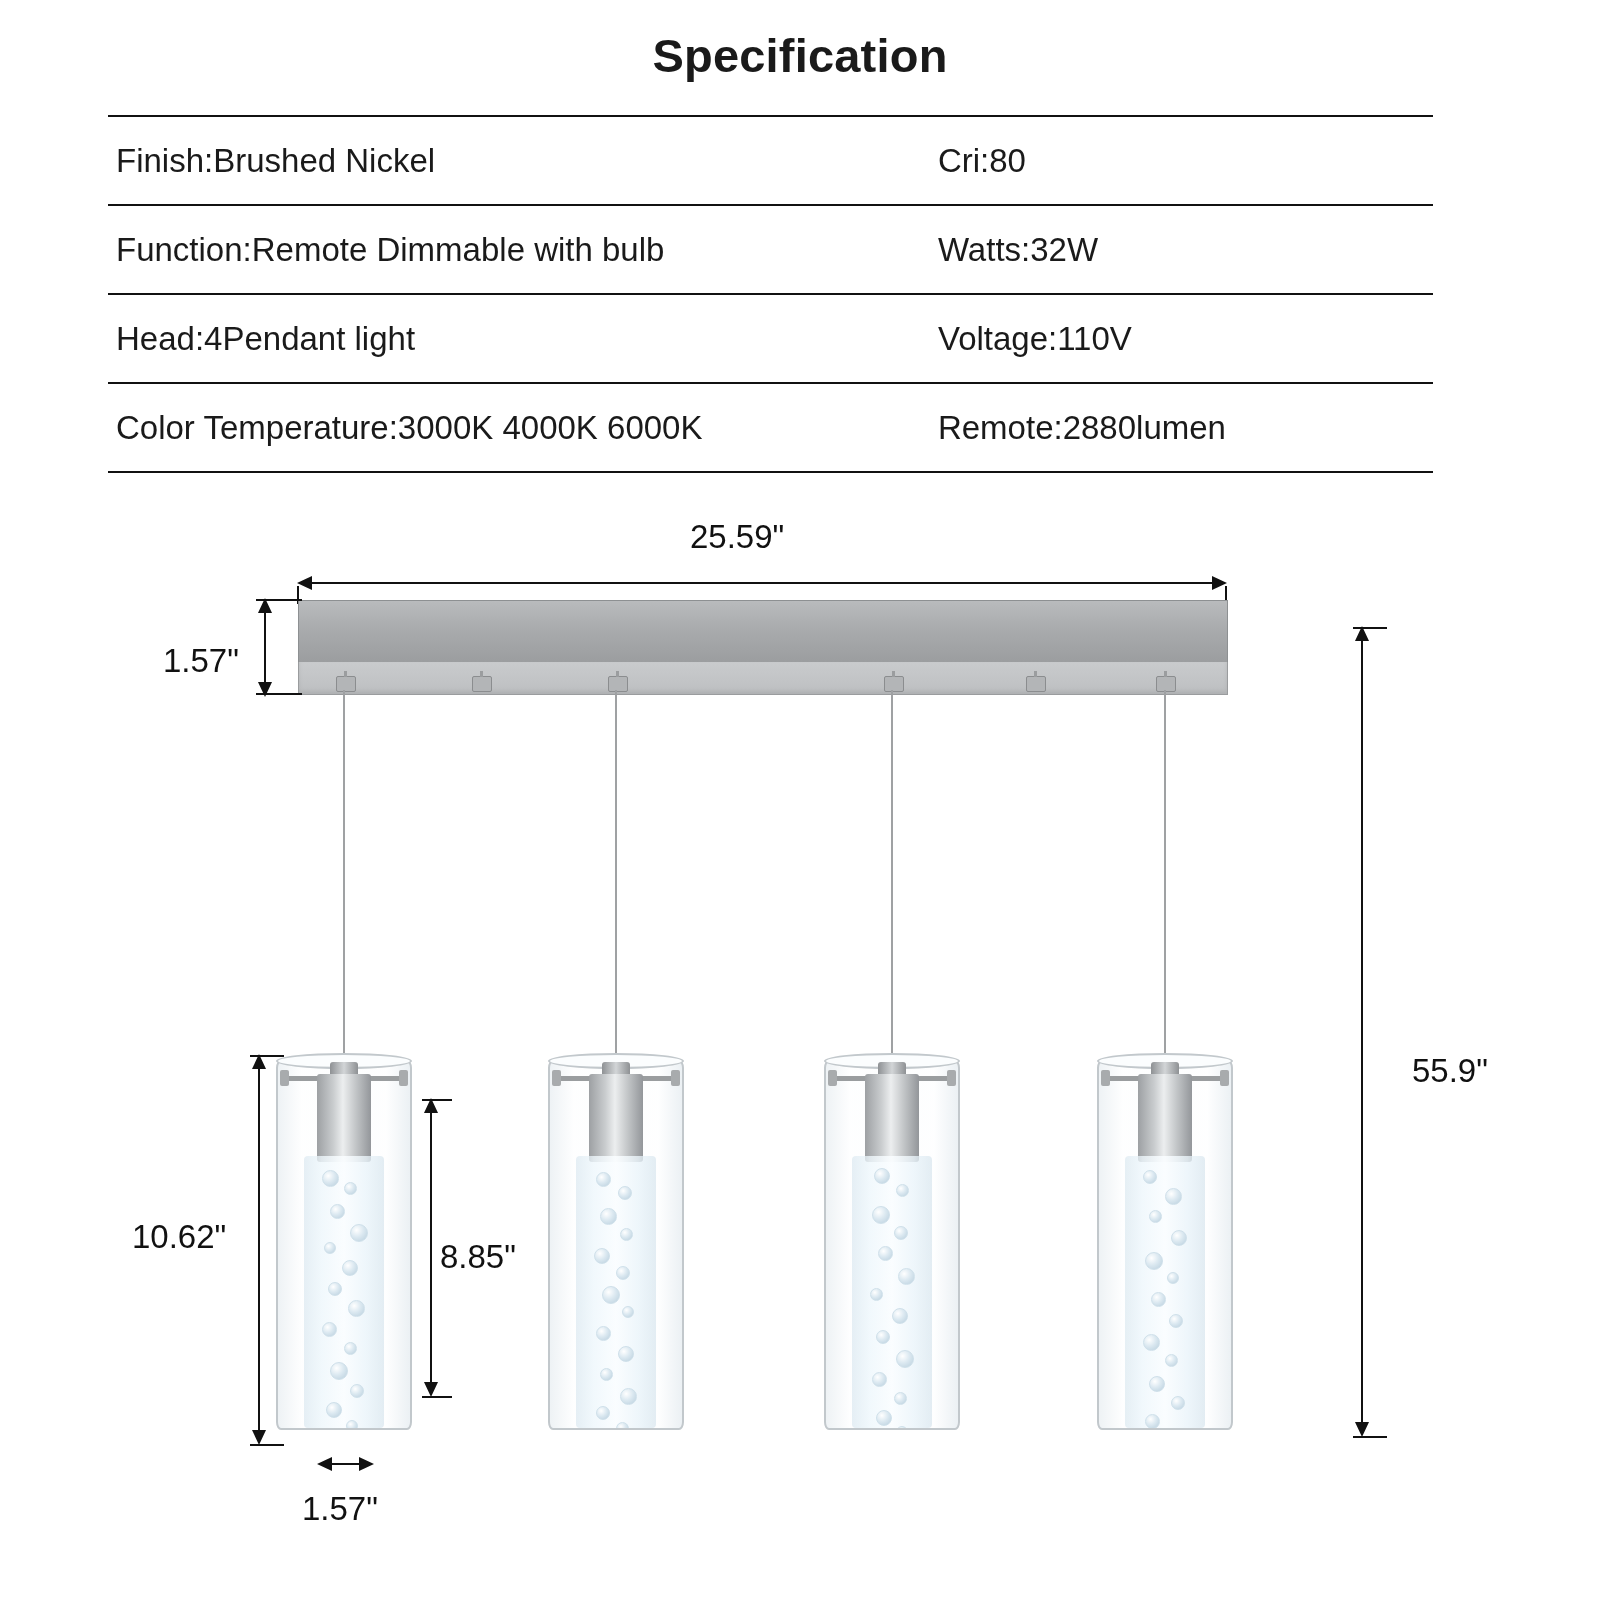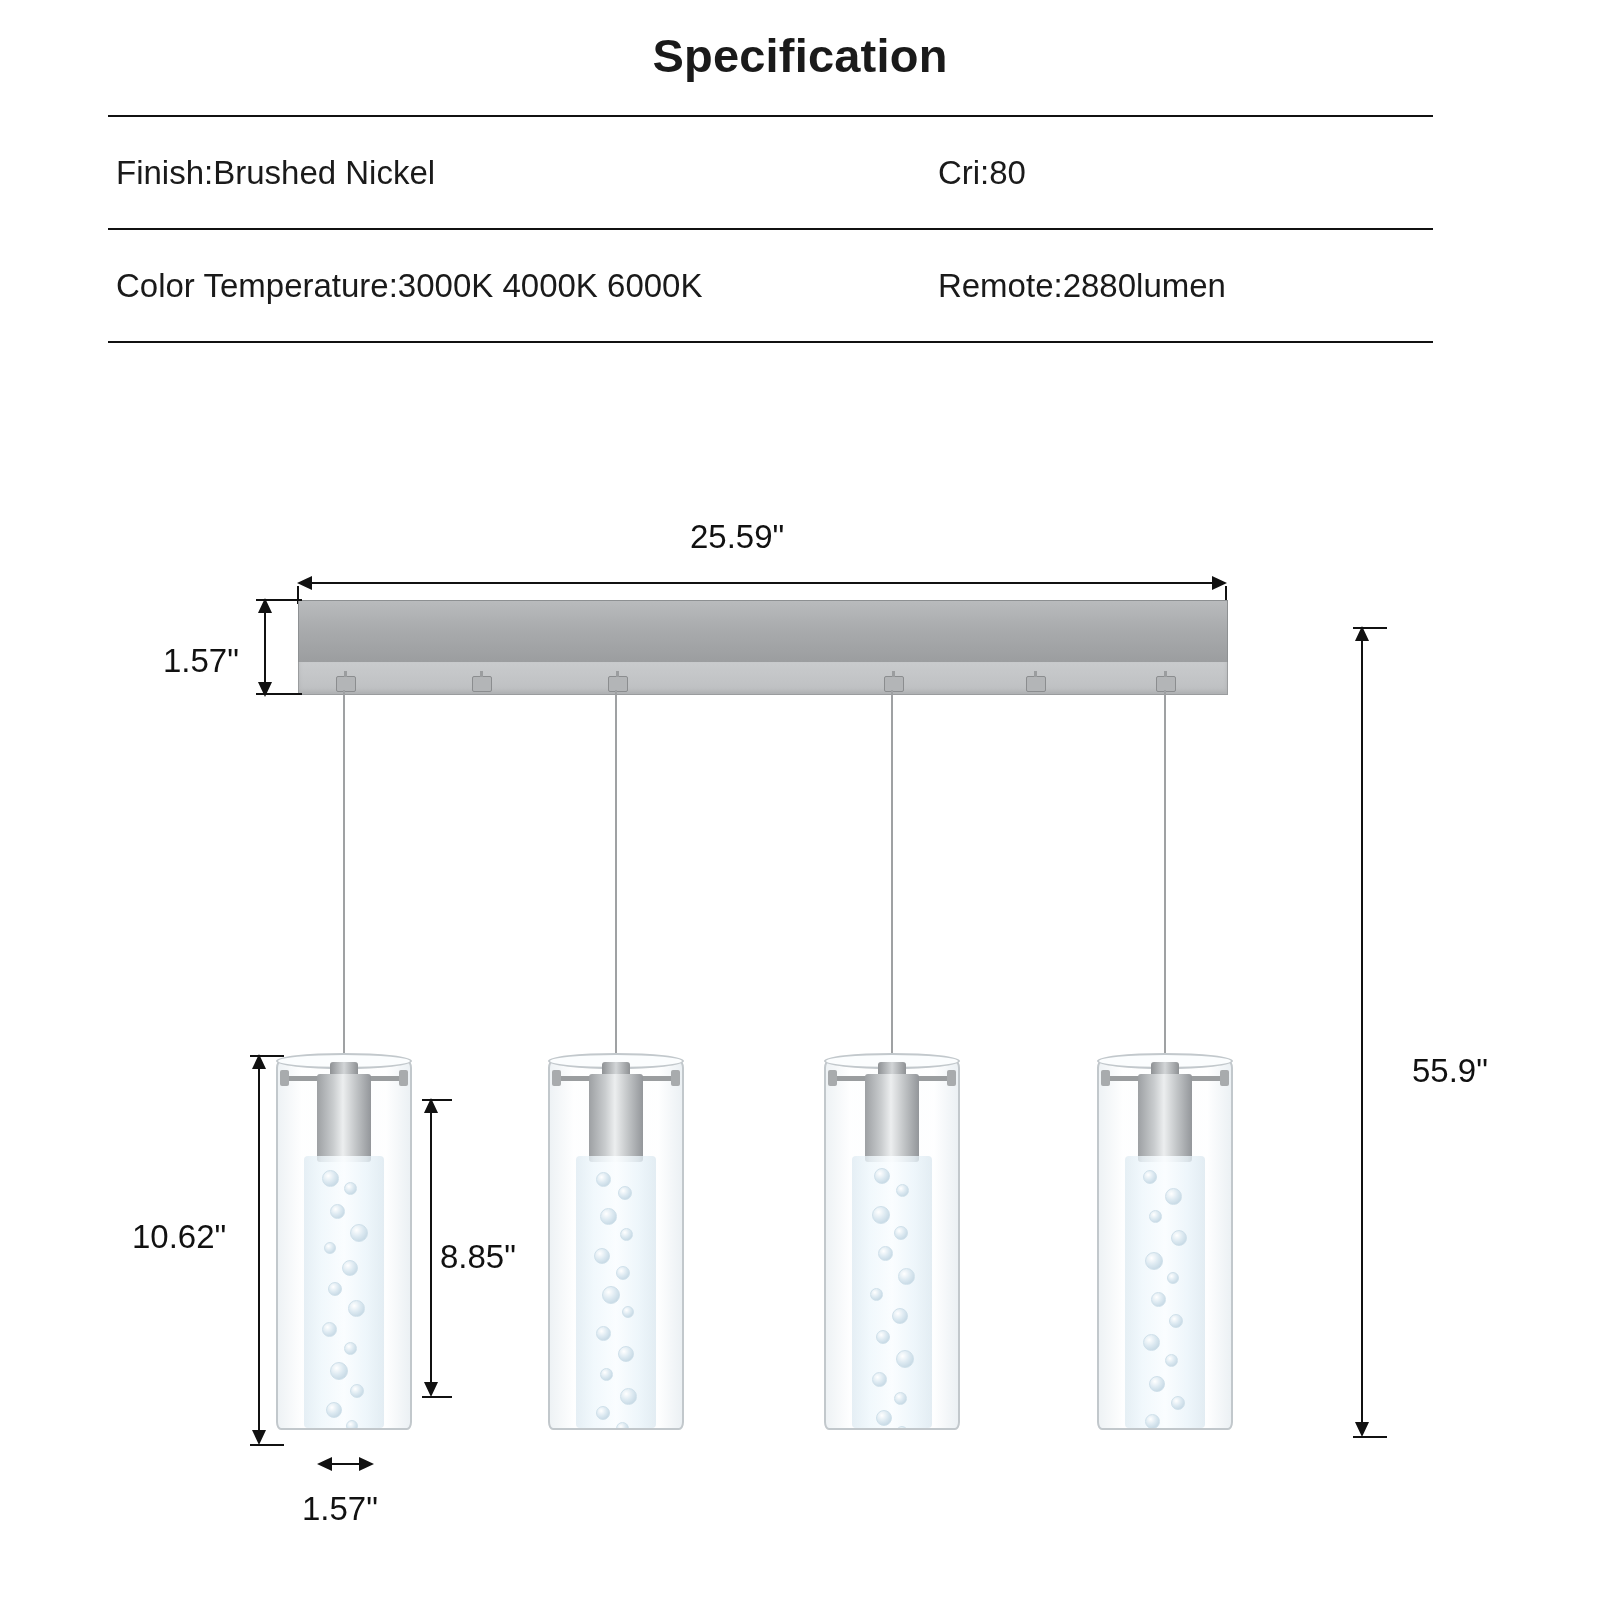--- a/index.html
+++ b/index.html
@@ -31,21 +31,21 @@
   
   #spec-table {
     position: absolute;
     left: 108px;
     top: 115px;
     width: 1325px;
     border-collapse: collapse;
     table-layout: fixed;
   }
   #spec-table tr {
-    height: 113px;
+    height: 89px;
   }
   #spec-table td {
     border-top: 2.5px solid #111;
     font-size: 33px;
     padding: 0 0 0 8px;
     vertical-align: middle;
     white-space: nowrap;
   }
   #spec-table tr:last-child td {
     border-bottom: 2.5px solid #111;
@@ -229,20 +229,28 @@
 </head>
 <body>
 
 <div id="spec-title">Specification</div>
 
 <table id="spec-table">
   <tbody>
     <tr>
       <td class="col-left">Finish:Brushed Nickel</td>
       <td class="col-right">Cri:80</td>
+    </tr>
+    <tr>
+      <td class="col-left">Function:Remote Dimmable with bulb</td>
+      <td class="col-right">Watts:32W</td>
+    </tr>
+    <tr>
+      <td class="col-left">Head:4Pendant light</td>
+      <td class="col-right">Voltage:110V</td>
     </tr>
     <tr>
       <td class="col-left">Color Temperature:3000K 4000K 6000K</td>
       <td class="col-right">Remote:2880lumen</td>
     </tr>
   </tbody>
 </table>
 
 <div id="diagram">
 

